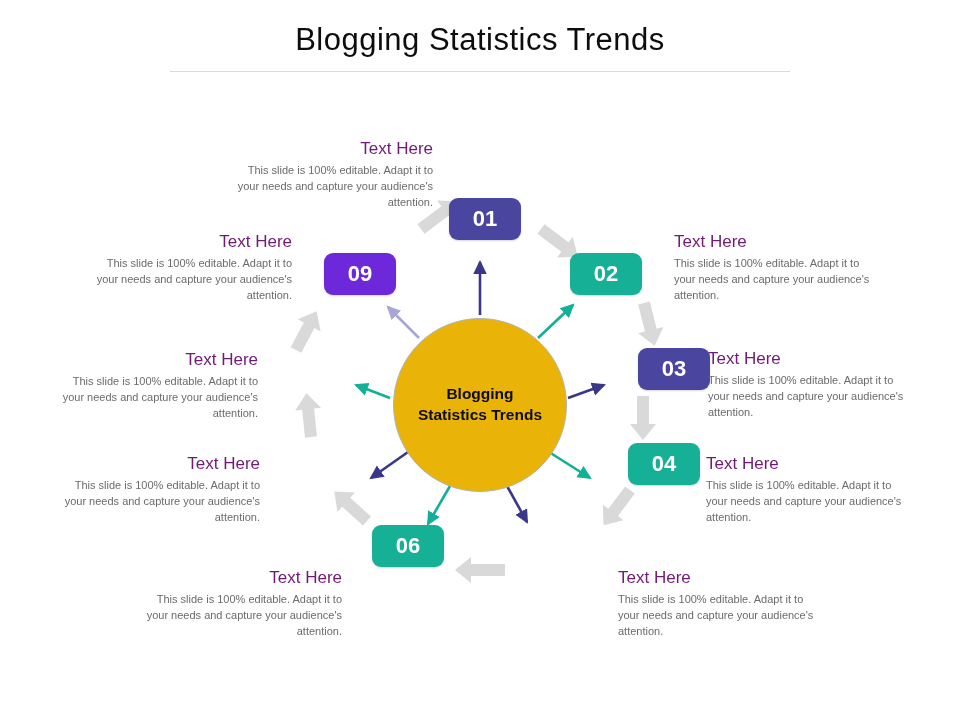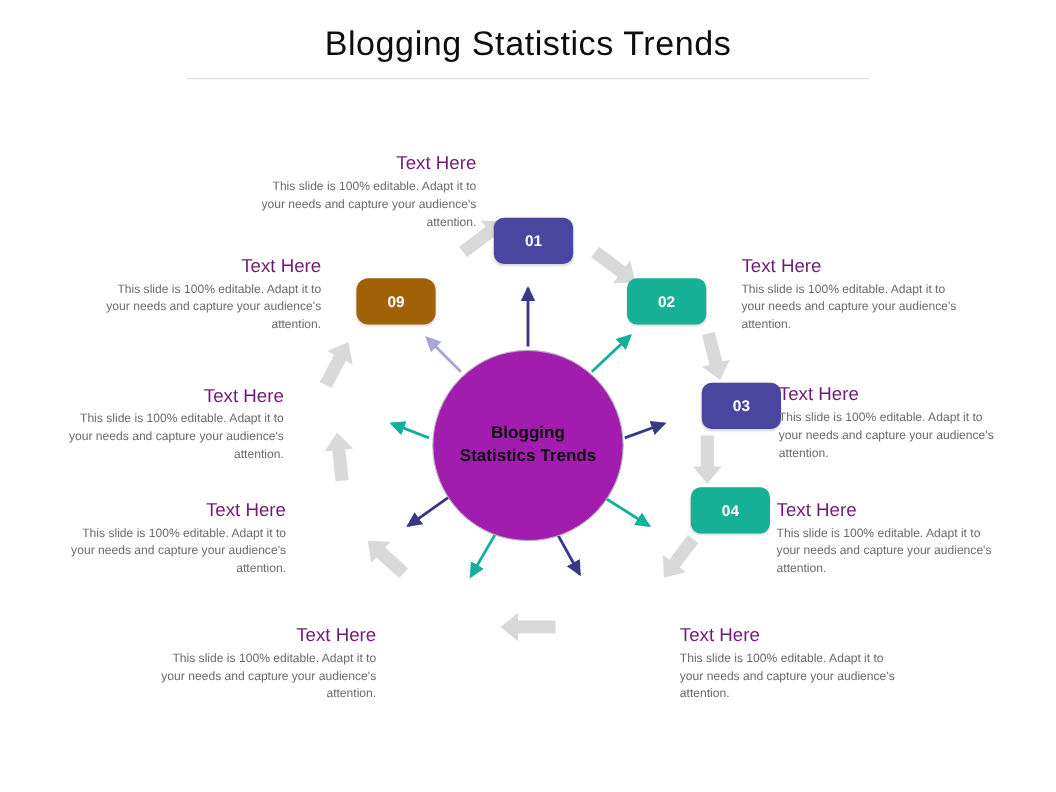--- a/index.html
+++ b/index.html
@@ -52,21 +52,21 @@
 
   
   #center-hub {
     position: absolute;
     left: 393px;
     top: 318px;
     width: 174px;
     height: 174px;
     border-radius: 50%;
     border: 1.6px solid #b0b3b8;
-    background: #a21caf;
+    background: #eab308;
     display: flex;
     align-items: center;
     justify-content: center;
     box-sizing: border-box;
   }
   #center-hub-label {
     font-size: 15.5px;
     font-weight: bold;
     color: #0d0d0d;
     text-align: center;
@@ -77,21 +77,21 @@
   
   .node {
     position: absolute;
     width: 72px;
     height: 42px;
     border-radius: 9px;
     display: flex;
     align-items: center;
     justify-content: center;
     color: #ffffff;
-    font-size: 14px;
+    font-size: 22px;
     font-weight: bold;
     box-shadow: 0 1px 2px rgba(0,0,0,0.16);
   }
 
   
   .callout {
     position: absolute;
     width: 200px;
   }
   .callout .callout-title {
@@ -192,21 +192,24 @@
   </div>
   <div class="node" style="left: 570px; top: 253px; background: rgb(21, 176, 150);">
     <span>02</span>
   </div>
   <div class="node" style="left: 638px; top: 348px; background: rgb(74, 70, 160);">
     <span>03</span>
   </div>
   <div class="node" style="left: 628px; top: 443px; background: rgb(21, 176, 150);">
     <span>04</span>
   </div>
-  <div class="node" style="left: 324px; top: 253px; background: #a16207; border-radius: 11px;">
+  <div class="node" style="left: 372px; top: 525px; background: rgb(21, 176, 150);">
+    <span>06</span>
+  </div>
+  <div class="node" style="left: 324px; top: 253px; background: #6d28d9;">
     <span>09</span>
   </div>
 
   <div class="callout align-right" style="left: 233px; top: 139px;">
     <div class="callout-title">Text Here</div>
     <div class="callout-body">This slide is 100% editable. Adapt it to your needs and capture your audience's attention.</div>
   </div>
   <div class="callout align-left" style="left: 674px; top: 232px;">
     <div class="callout-title">Text Here</div>
     <div class="callout-body">This slide is 100% editable. Adapt it to your needs and capture your audience's attention.</div>

